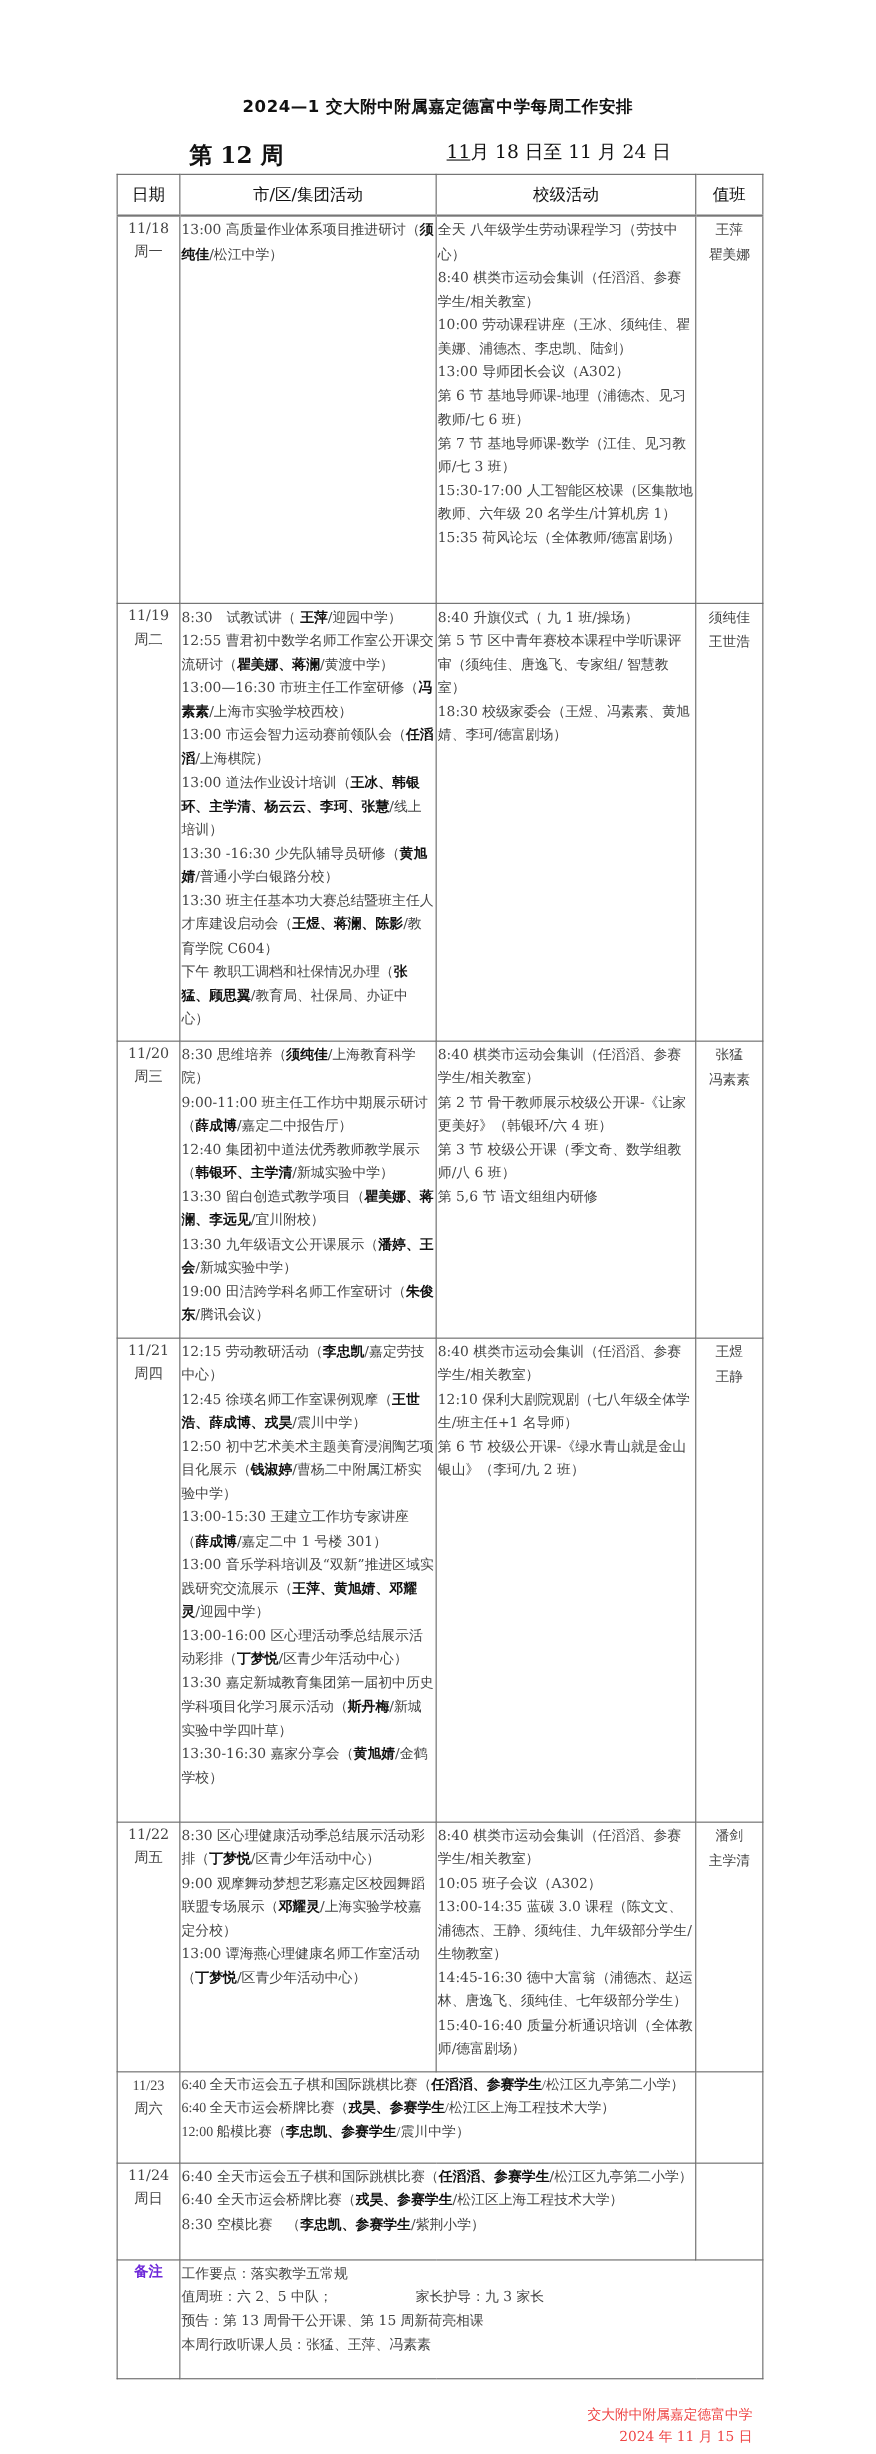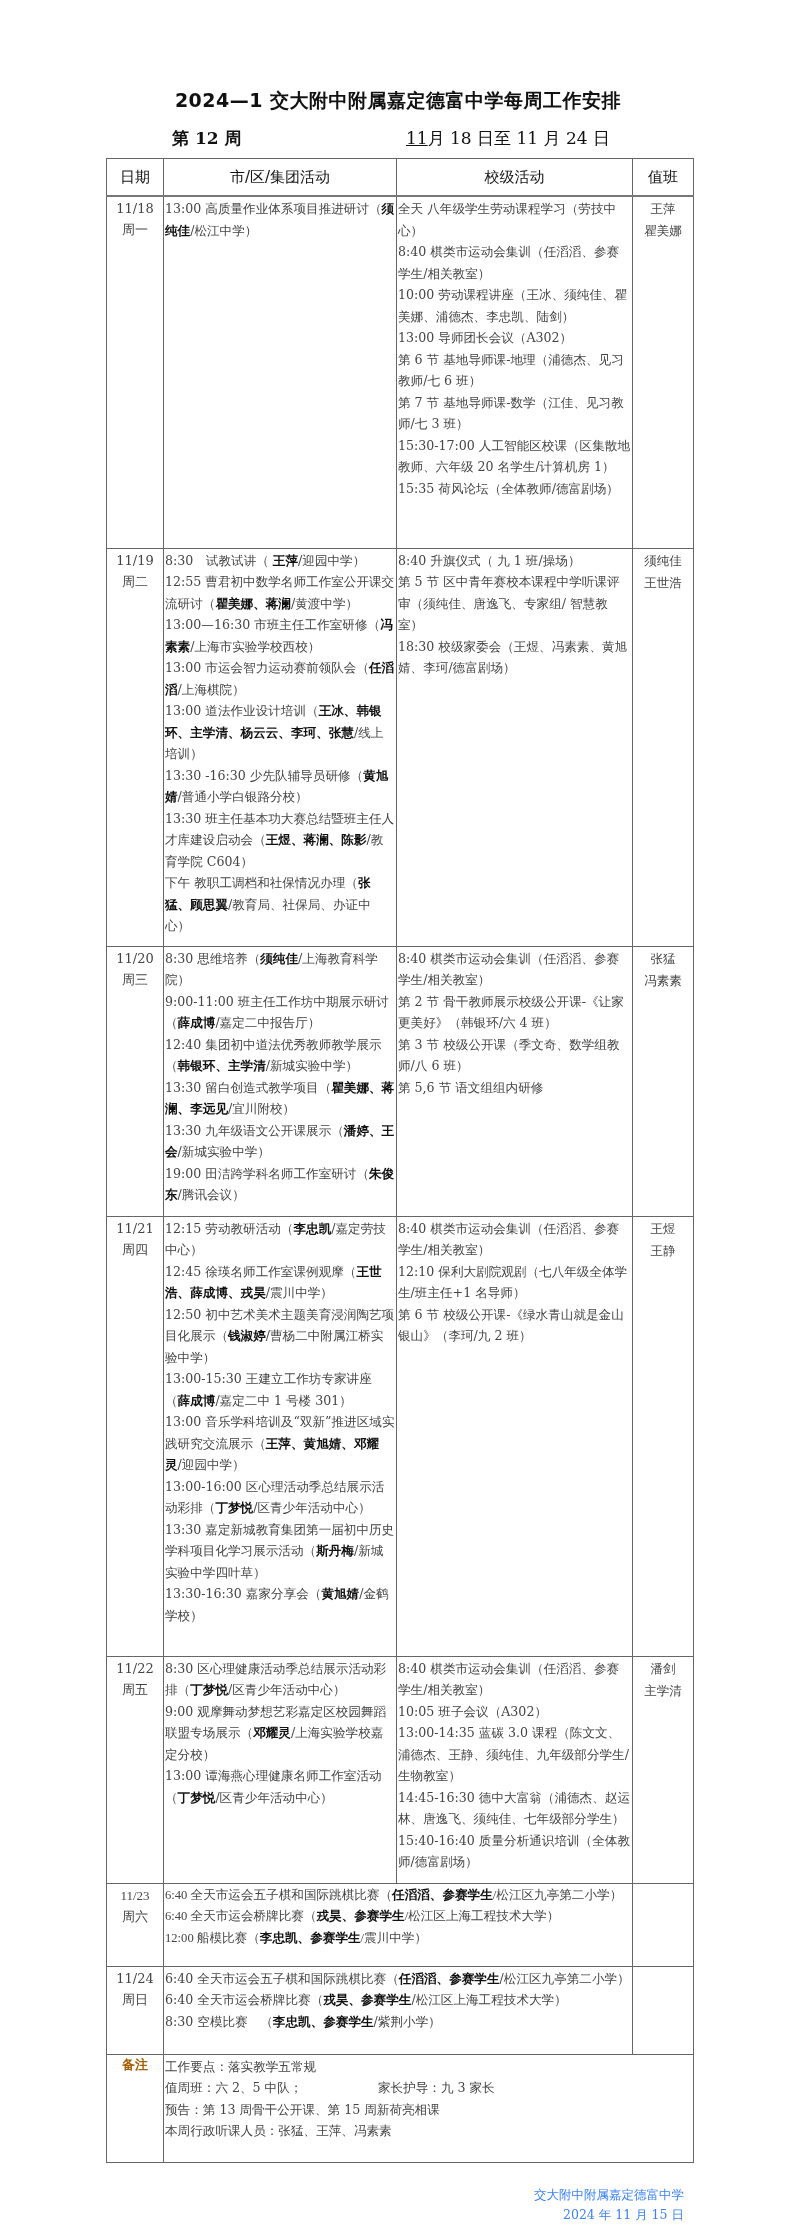--- a/index.html
+++ b/index.html
@@ -1,32 +1,32 @@
 <!DOCTYPE html>
 <html><head>
 <meta charset="utf-8">
 <style>
   html, body { margin: 0; padding: 0; background: #ffffff; }
   body { width: 796px; height: 2231px; position: relative; overflow: hidden; font-family: "DejaVu Serif", "Liberation Serif", serif; color: #333; }
-  .title { position: absolute; top: 88px; left: 0; width: 796px; text-align: center; font-family: "DejaVu Sans", "Liberation Sans", sans-serif; font-size: 19px; font-weight: bold; color: #111; letter-spacing: 0.5px; }
-  .week-line { position: absolute; top: 127px; left: 172px; font-size: 17px; font-weight: bold; color: #111; }
+  .title { position: absolute; top: 88px; left: 0; width: 796px; text-align: center; font-family: "DejaVu Sans", "Liberation Sans", sans-serif; font-size: 15px; font-weight: bold; color: #111; letter-spacing: 0.5px; }
+  .week-line { position: absolute; top: 127px; left: 172px; font-size: 21px; font-weight: bold; color: #111; }
   .range-line { position: absolute; top: 127px; left: 406px; font-size: 17px; color: #111; }
   .range-line .u { text-decoration: underline; }
   table.sched { position: absolute; top: 158px; left: 106px; width: 587px; border-collapse: collapse; table-layout: fixed; }
   table.sched td, table.sched th { border: 1.5px solid #666; vertical-align: top; padding: 1px; }
   table.sched th { height: 34px; font-family: "DejaVu Sans", "Liberation Sans", sans-serif; font-weight: normal; font-size: 15px; color: #111; text-align: center; vertical-align: middle; border-bottom: 2.5px solid #777; }
   col.c-date { width: 57px; } col.c-city { width: 233px; } col.c-school { width: 236px; } col.c-duty { width: 61px; }
   td.date { text-align: center; vertical-align: middle; font-size: 13px; line-height: 21px; color: #444; }
   td.duty { text-align: center; vertical-align: middle; font-size: 12.5px; line-height: 22px; color: #444; }
   td.acts { padding: 2px 6px 4px 6px; font-size: 12.6px; line-height: 21.5px; color: #444; word-break: break-all; margin-top: 32px; }
   td.acts .item { display: block; }
   td.acts b { color: #111; font-weight: bold; }
-  td.notes-label { text-align: center; vertical-align: middle; font-weight: bold; font-size: 13px; color: #a16207; }
+  td.notes-label { text-align: center; vertical-align: middle; font-weight: bold; font-size: 13px; color: #6d28d9; }
   td.notes { padding: 2px 6px; font-size: 12.6px; line-height: 21.5px; color: #444; }
-  .sign { position: absolute; right: 112px; top: 2185px; text-align: right; font-size: 12.5px; line-height: 20px; color: #3b82f6; }
+  .sign { position: absolute; right: 112px; top: 2185px; text-align: right; font-size: 12.5px; line-height: 20px; color: #ef4444; }
 </style>
 </head>
 <body>
 
 <div class="title">2024—1 交大附中附属嘉定德富中学每周工作安排</div>
 <div class="week-line">第 12 周</div>
 <div class="range-line"><span class="u">11</span><span>月 18 日至 11 月 24 日</span></div>
 
 <table class="sched">
   <colgroup>

